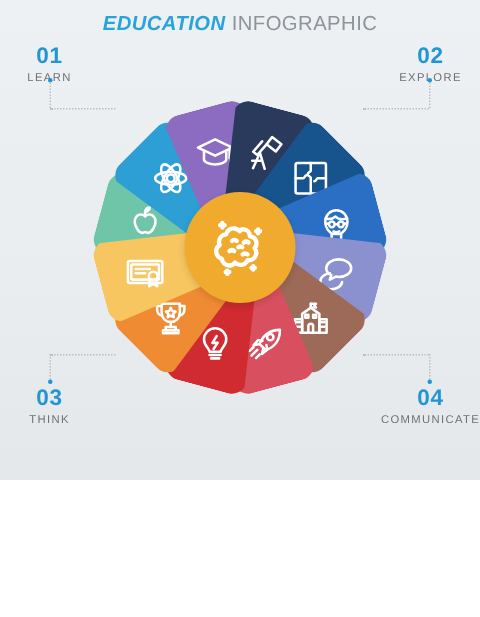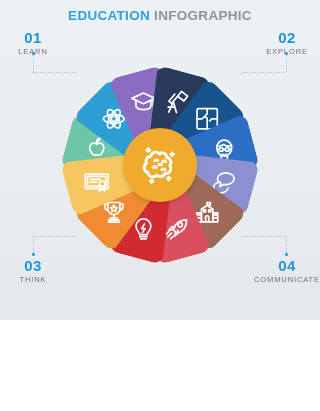--- a/index.html
+++ b/index.html
@@ -15,21 +15,21 @@
     background:linear-gradient(180deg,#eef1f3 0%,#e9edef 55%,#e4e8ea 100%);
     overflow:hidden;
   }
   
   #title{
     position:absolute;left:0;top:8px;width:320px;
     text-align:center;font-size:13.5px;letter-spacing:.3px;
     white-space:nowrap;
   }
   #title .edu{color:#29a3dc;font-weight:bold;}
-  #title .info{color:#8d949a;font-weight:bold;margin-top:32px;}
+  #title .info{color:#8d949a;font-weight:normal;margin-top:32px;}
 
   
   .corner{position:absolute;text-align:center;width:90px;}
   .corner .num{
     font-size:15px;font-weight:bold;color:#2196d6;line-height:15px;
     letter-spacing:.5px;
   }
   .corner .cap{
     font-size:7.5px;color:#6a7178;letter-spacing:.9px;margin-top:2px;
     line-height:9px;
@@ -95,21 +95,21 @@
     stroke-linecap:round;stroke-linejoin:round;
   }
 </style>
 </head>
 <body>
 
 <div id="stage">
   <div id="infographic">
 
     <div id="title">
-      <span class="edu" style="color: rgb(41, 163, 220);">EDUCATION</span><span>&nbsp;</span><span class="info" style="color: rgb(141, 148, 154);">INFOGRAPHIC</span>
+      <span class="edu" style="color: rgb(41, 163, 220); font-style: italic;">EDUCATION</span><span>&nbsp;</span><span class="info" style="color: rgb(141, 148, 154);">INFOGRAPHIC</span>
     </div>
 
     <div class="corner" id="c1">
       <div class="num" style="color: rgb(33, 150, 214);">01</div>
       <div class="cap">LEARN</div>
     </div>
     <div class="corner" id="c2">
       <div class="num" style="color: rgb(33, 150, 214);">02</div>
       <div class="cap">EXPLORE</div>
     </div>

